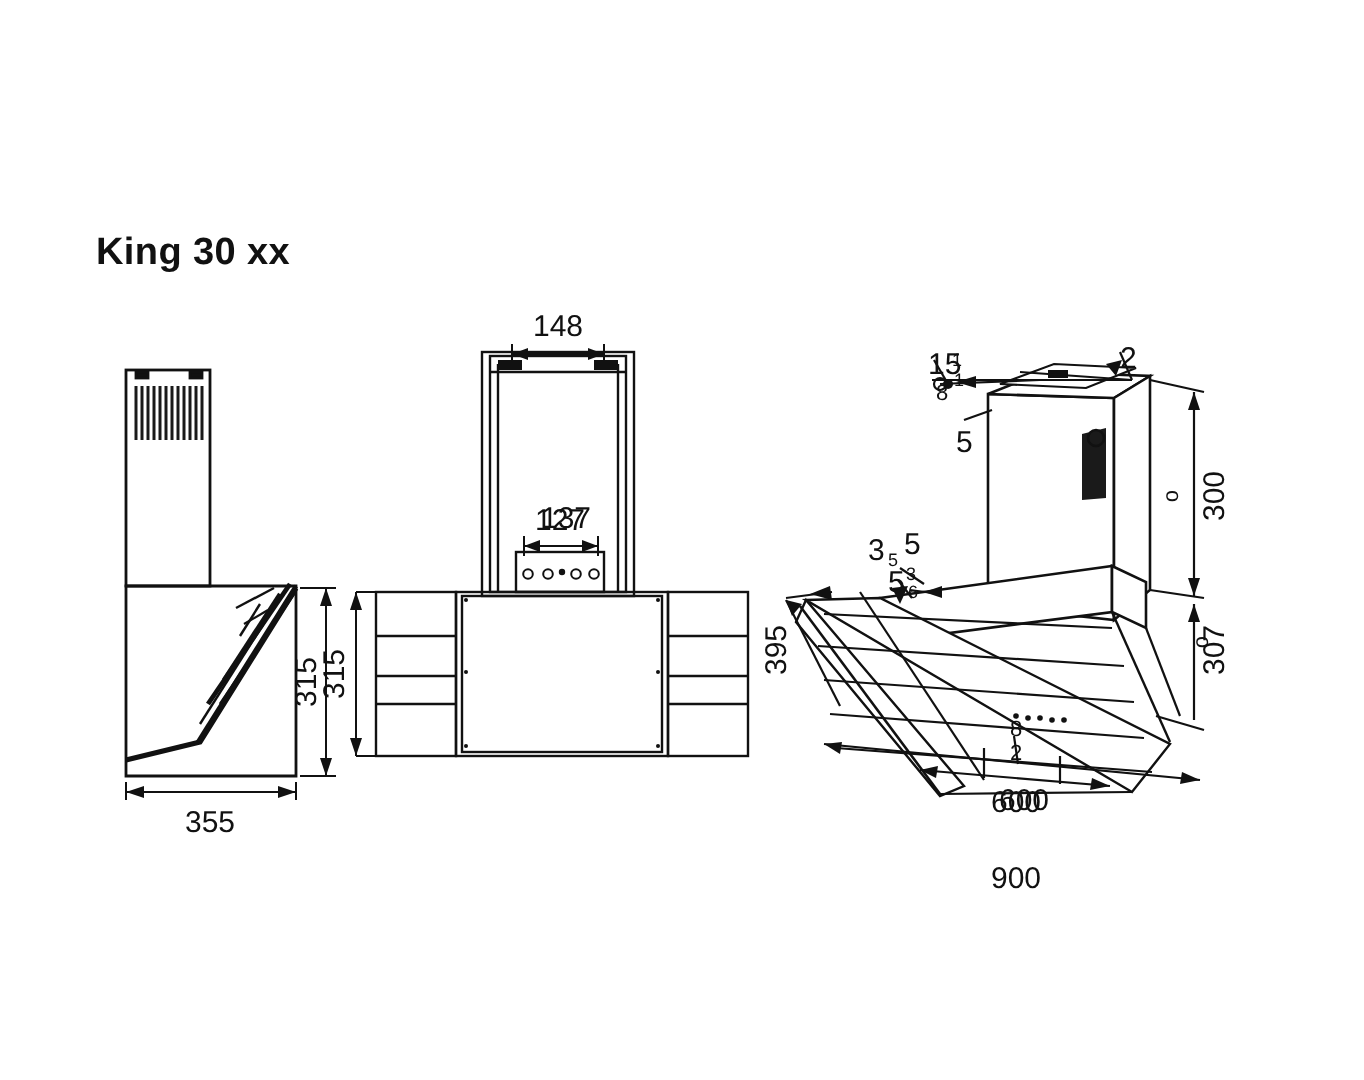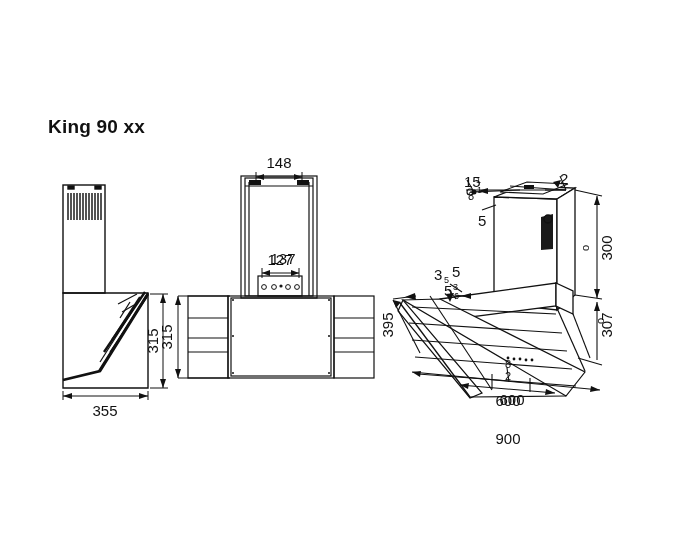--- a/index.html
+++ b/index.html
@@ -11,21 +11,21 @@
   svg{position:absolute;left:0;top:0;}
   .dimtxt{font-family:"Liberation Sans",sans-serif;font-size:15px;fill:#111;}
   .dimtxt.sm{font-size:11px;}
   .dimtxt.xs{font-size:9px;}
 </style>
 </head>
 <body>
 
 <div id="stage">
 
-  <div id="title">King 90 xx</div>
+  <div id="title">King 30 xx</div>
 
   <svg width="682" height="540">
     <g stroke="#111" fill="none" stroke-width="1.4">
 
       <rect x="63" y="185" width="42" height="108"></rect>
 
       <path d="M63 293 L63 388 L148 388 L148 293 Z"></path>
 
       <rect x="68" y="186" width="6" height="3" fill="#111"></rect>
       <rect x="95" y="186" width="6" height="3" fill="#111"></rect>

